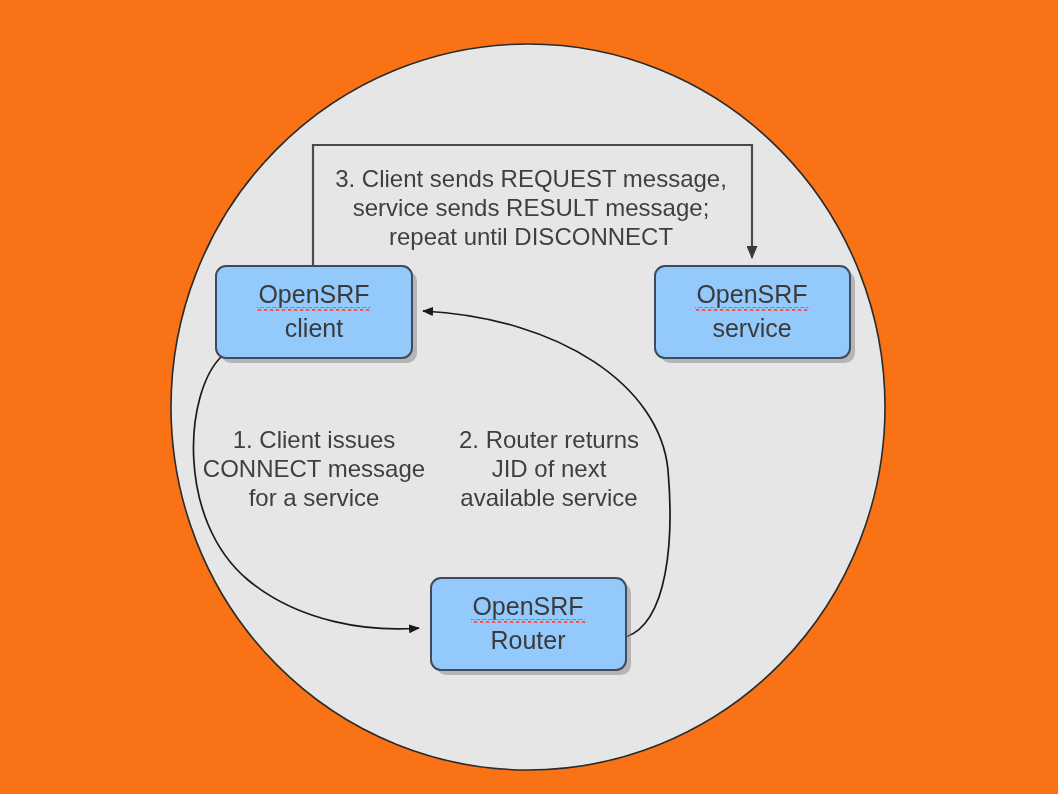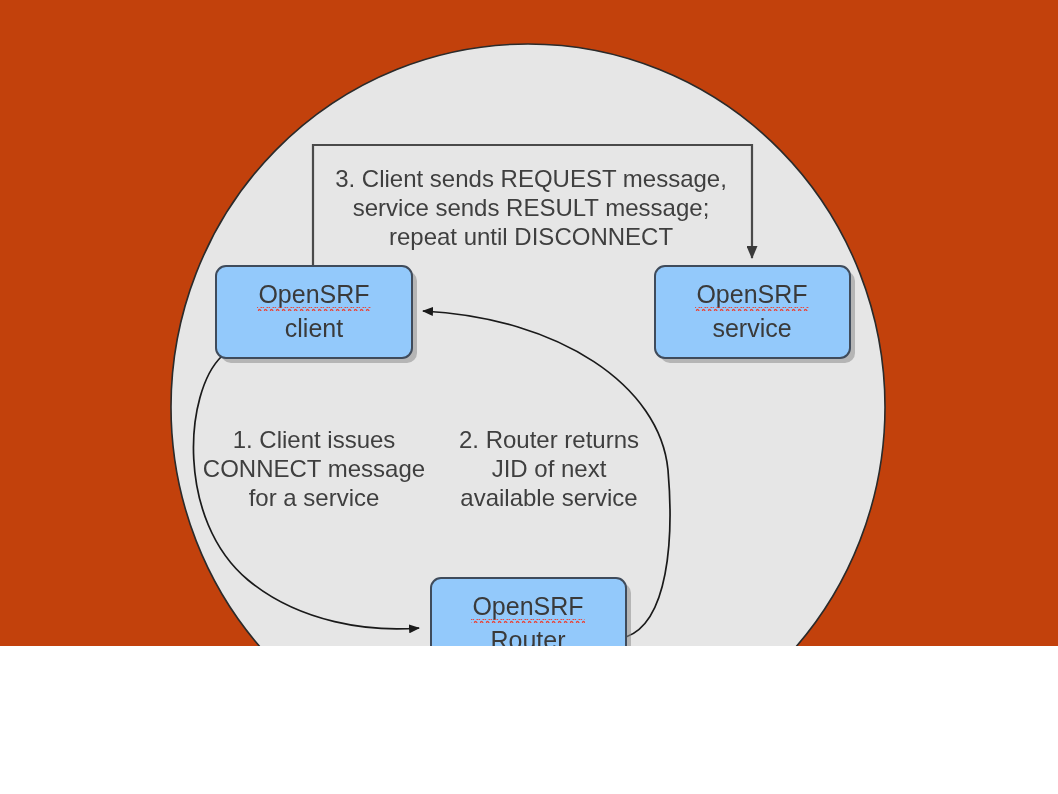--- a/index.html
+++ b/index.html
@@ -6,22 +6,22 @@
     margin: 0;
     padding: 0;
     background: #ffffff;
   }
   body {
     font-family: "Liberation Sans", sans-serif;
   }
   #canvas {
     position: relative;
     width: 1058px;
-    height: 646px;
-    background: #c2410c;
+    height: 794px;
+    background: #f97316;
     overflow: hidden;
   }
   #diagram-svg {
     position: absolute;
     left: 0;
     top: 0;
     width: 1058px;
     height: 794px;
     display: block;
   }

